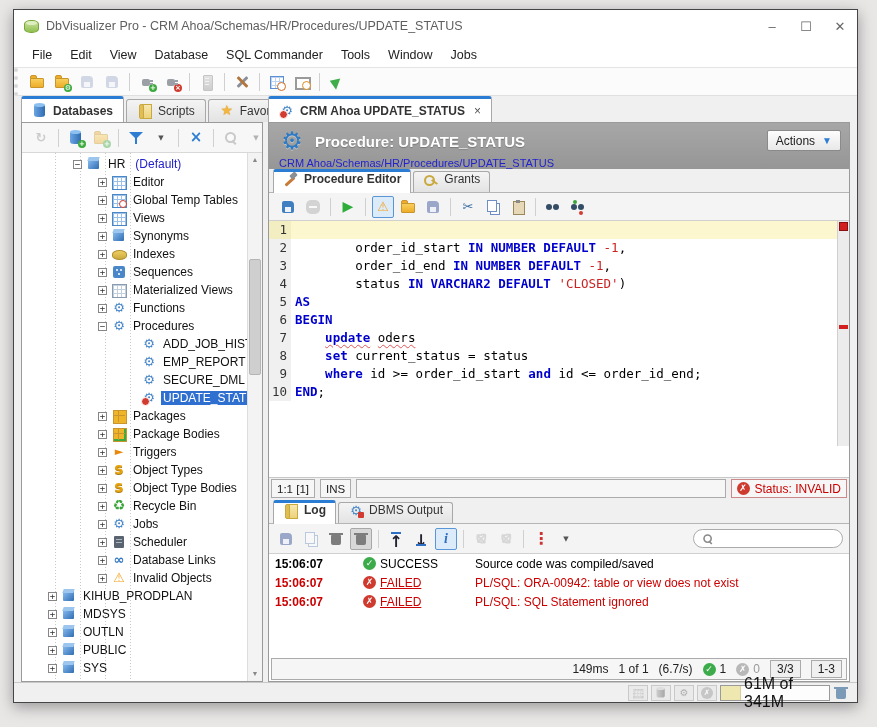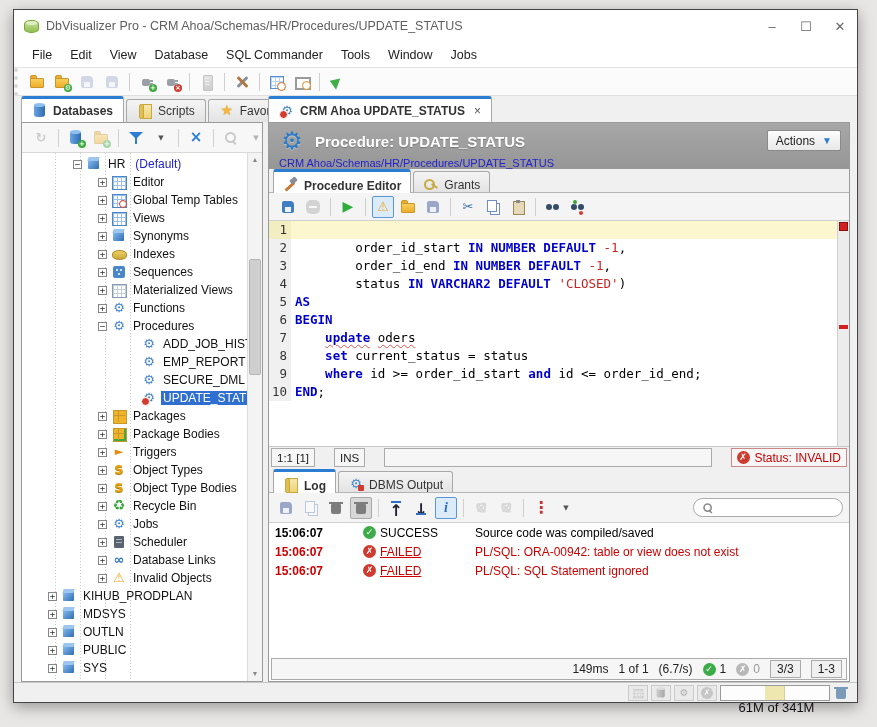--- a/index.html
+++ b/index.html
@@ -173,21 +173,21 @@
 
   
   .obj-header { height:46px; background:linear-gradient(#a7a7a7,#969696); position:relative; padding:3px 8px 0 8px; flex:none; }
   .obj-title-row { display:flex; align-items:center; gap:8px; }
   .obj-title { color:#fff; font-weight:bold; font-size:15px; text-shadow:0 1px 1px rgba(0,0,0,.25); }
   .obj-breadcrumb { color:#2222cc; font-size:11px; margin:1px 0 0 2px; }
   .actions-btn { position:absolute; right:8px; top:7px; height:21px; background:linear-gradient(#fdfdfd,#e8e8e8); border:1px solid #8a8a8a; border-radius:2px;
                  display:flex; align-items:center; gap:6px; padding:0 8px; font-size:12px; color:#222; }
 
   .sub-tabrow { height:24px; background:#f0f0f0; display:flex; align-items:flex-end; padding:0 4px; gap:2px; border-bottom:1px solid #b5b5b5; flex:none; }
-  .sub-tab { height:21px; display:flex; align-items:flex-end; gap:5px; padding:0 9px; font-size:12px; color:#333;
+  .sub-tab { height:21px; display:flex; align-items:flex-start; gap:5px; padding:0 9px; font-size:12px; color:#333;
              background:linear-gradient(#f4f4f4,#e3e3e3); border:1px solid #a8a8a8; border-bottom:none; border-radius:3px 3px 0 0; }
   .sub-tab.active { background:#fff; font-weight:bold; border-top:3px solid #2b7cd3; height:24px; margin-bottom:-1px; z-index:2; }
 
   .editor-toolbar { height:28px; background:#f4f4f4; border-bottom:1px solid #d0d0d0; flex:none; }
 
   
   .code-area { height:225px; display:flex; background:#fff; font-family:"DejaVu Sans Mono",monospace; font-size:12.5px; flex:none; position:relative; }
   .code-lines { flex:1; overflow:hidden; }
   .cline { display:flex; height:18px; line-height:18px; white-space:pre; }
   .cline.hl { background:#fcf7cf; }
@@ -197,21 +197,21 @@
   .kw { color:#0000cc; font-weight:bold; }
   .str { color:#cc2222; }
   .num { color:#cc2222; }
   .pl { color:#000; }
   .sq { text-decoration:underline; text-decoration-style:wavy; text-decoration-color:#e05555; text-decoration-thickness:1px; text-underline-offset:2px; }
   .ruler { width:12px; flex:none; background:#ececec; border-left:1px solid #cfcfcf; position:relative; }
   .ruler .err1 { position:absolute; top:1px; left:1px; width:9px; height:9px; background:#d21f1f; border:1px solid #8a0f0f; }
   .ruler .err2 { position:absolute; top:46%; left:1px; width:9px; height:4px; background:#d21f1f; }
 
   
-  .ed-status { height:22px; display:flex; gap:19px; padding:1px 2px; background:#f0f0f0; border-top:1px solid #c8c8c8; flex:none; align-items:stretch; }
+  .ed-status { height:22px; display:flex; gap:5px; padding:1px 2px; background:#f0f0f0; border-top:1px solid #c8c8c8; flex:none; align-items:stretch;margin-top:31px; }
   .field { background:#f6f6f6; border:1px solid #ababab; font-size:11.5px; color:#222; display:flex; align-items:center; padding:0 5px; }
   .field.grow { flex:1; }
   .status-invalid { border:1px solid #c88; color:#cc0000; gap:5px; font-size:12px; }
   .mini-circle { width:13px; height:13px; border-radius:50%; color:#fff; font-size:9px; line-height:13px; text-align:center; font-weight:bold; flex:none; font-family:"DejaVu Sans",sans-serif; }
   .mini-circle.ok { background:#3cab4a; }
   .mini-circle.fail { background:#cf3a2f; }
   .mini-circle.gray { background:#b8b8b8; }
 
   
   .log-tabrow { height:25px; background:#f0f0f0; display:flex; align-items:flex-end; padding:0 4px; gap:2px; border-bottom:1px solid #b5b5b5; flex:none; }
@@ -234,21 +234,21 @@
   .fcount.gray { color:#999; }
 
   
   .statusbar { height:20px; background:#f0f0f0; border-top:1px solid #c8c8c8; display:flex; align-items:center; justify-content:flex-end; gap:3px; padding:0 8px; flex:none; }
   .sb-btn { width:20px; height:16px; border:1px solid #bdbdbd; background:#e9e9e9; display:flex; align-items:center; justify-content:center; opacity:.75; }
   .sb-btn .ic { transform:scale(.75); }
   .ic-grid-gray::before { content:""; position:absolute; left:2px; top:3px; width:11px; height:10px; border:1px dotted #9a9a9a;
       background-image:linear-gradient(#d0d0d0 1px,transparent 1px),linear-gradient(90deg,#d0d0d0 1px,transparent 1px); background-size:4px 4px; }
   .ic-gear-gray { color:#9a9a9a; font-size:13px; line-height:16px; text-align:center; }
   .ic-x-gray::before { content:"✗"; position:absolute; inset:0; text-align:center; line-height:15px; color:#fff; background:#b8b8b8; border-radius:50%; font-size:10px; }
-  .mem-box { width:110px; height:16px; border:1px solid #9a9a9a; background:#fdfdfd; position:relative; font-size:13px; display:flex; align-items:center;flex-direction:column; }
+  .mem-box { width:110px; height:16px; border:1px solid #9a9a9a; background:#fdfdfd; position:relative; font-size:16px; display:flex; align-items:center; }
   .mem-fill { width:20px; height:100%; background:#eee8b0; border-right:1px solid #d8d09a; flex:none; }
   .mem-text { padding-left:3px; color:#111; }
 </style>
 </head>
 <body>
 
 <div class="window">
 
   <div class="titlebar">
     <span class="ic-app"></span>

